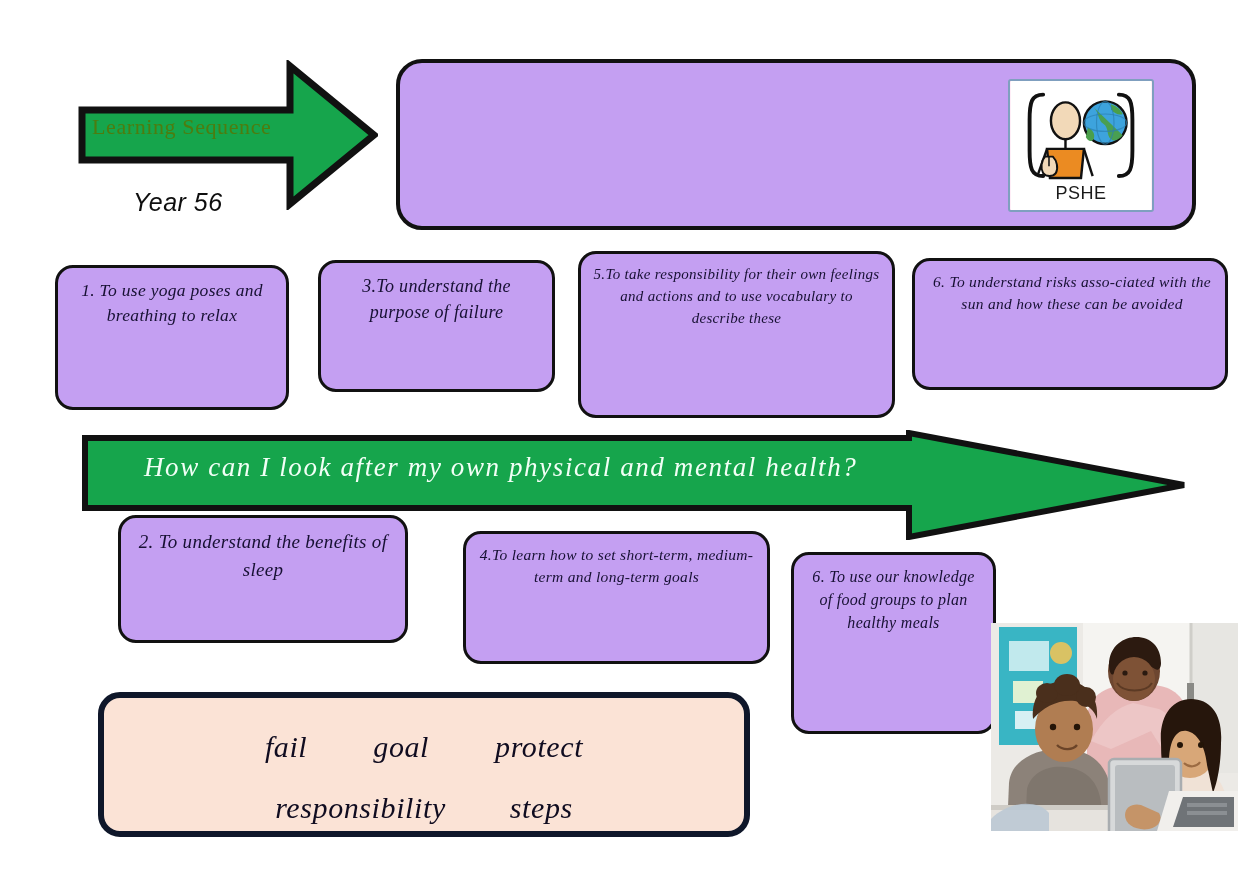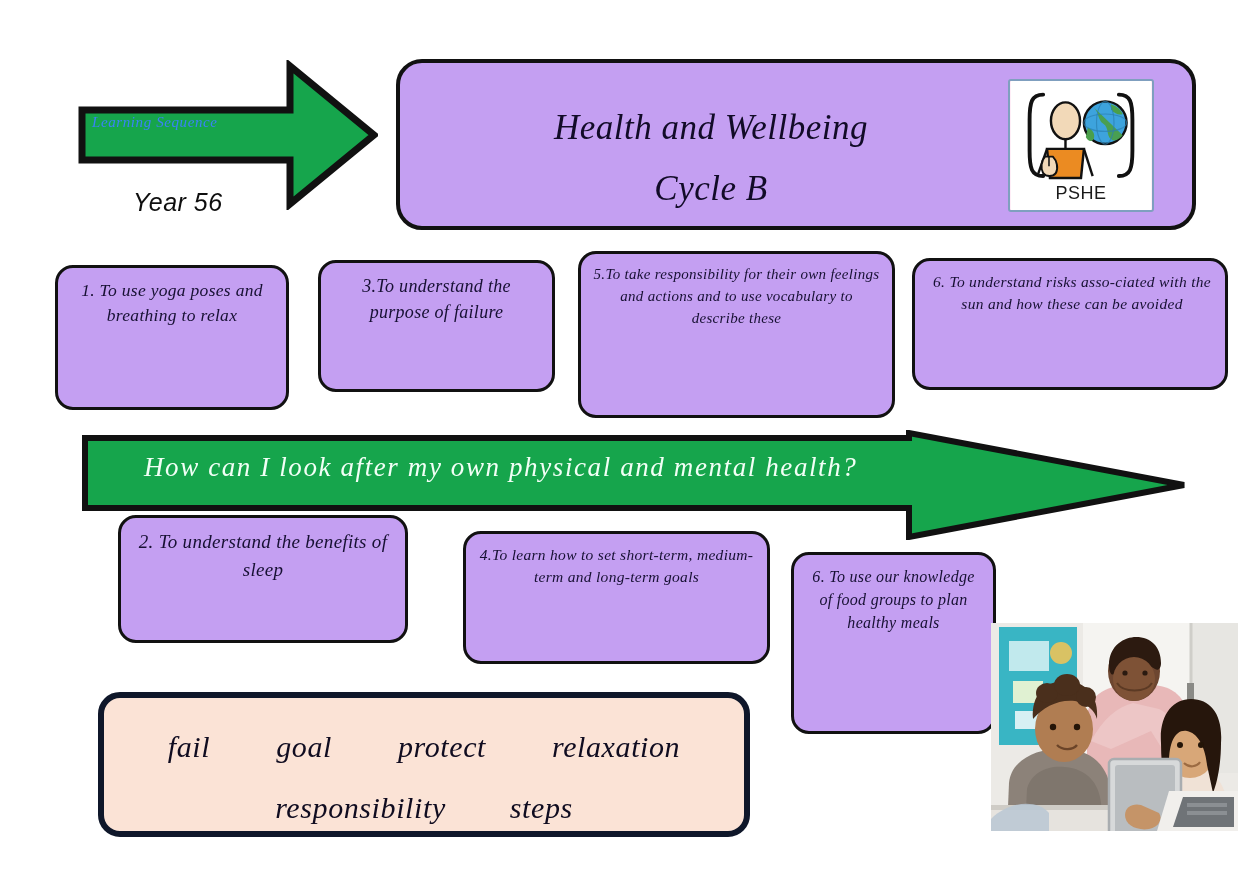--- a/index.html
+++ b/index.html
@@ -78,24 +78,23 @@
     color: #1a1a1a;
     letter-spacing: 0.5px;
   }
 
   
   .arrow-wrap { position: absolute; }
   .arrow-wrap svg { display: block; width: 100%; height: 100%; }
 
   .arrow-label-top {
     position: absolute;
-    color: #3b82f6;
-    font-family: "Liberation Serif", serif;
-    font-style: italic;
-    font-size: 15px;
+    color: #4d7c0f;
+    font-family: "Liberation Serif", serif;
+    font-size: 22px;
     letter-spacing: 0.6px;
     white-space: nowrap;
   }
   .year-label {
     position: absolute;
     color: #0e0e0e;
     font-family: "Liberation Sans", sans-serif;
     font-size: 25px;
     letter-spacing: 0.5px;
     white-space: nowrap;
@@ -148,24 +147,20 @@
 
   <div class="arrow-wrap" style="left:78px; top:60px; width:300px; height:150px;">
     <svg viewBox="0 0 300 150" preserveAspectRatio="none">
       <polygon points="4,50 212,50 212,6 296,75 212,144 212,100 4,100" fill="#16a54c" stroke="#111111" stroke-width="7" stroke-linejoin="miter"></polygon>
     </svg>
   </div>
   <div class="arrow-label-top" style="left:92px; top:114px;">Learning Sequence</div>
   <div class="year-label" style="left:133px; top:188px;font-style:italic;">Year 56</div>
 
   <div class="abs title-banner" style="left:396px; top:59px; width:800px; height:171px;">
-    <div class="title-text">
-      <div>Health and Wellbeing</div>
-      <div>Cycle B</div>
-    </div>
 
     <div class="abs pshe-card" style="right:38px; top:16px; width:146px; height:133px;">
       <svg viewBox="0 0 146 133" style="display:block;width:100%;height:100%;">
         <rect x="0" y="0" width="146" height="133" fill="#ffffff"></rect>
 
         <path d="M34 14 C22 14 20 22 20 40 L20 72 C20 90 22 98 34 98" fill="none" stroke="#111111" stroke-width="4" stroke-linecap="round"></path>
 
         <path d="M112 14 C124 14 126 22 126 40 L126 72 C126 90 124 98 112 98" fill="none" stroke="#111111" stroke-width="4" stroke-linecap="round"></path>
 
         <circle cx="98" cy="43" r="22" fill="#3da3dd" stroke="#111111" stroke-width="2.5"></circle>
@@ -224,21 +219,20 @@
 
   <div class="abs card" style="left:791px; top:552px; width:205px; height:182px; font-size:16px;">
     <span class="card-text">6. To use our knowledge of food groups to plan healthy meals</span>
   </div>
 
   <div class="abs vocab-box" style="left:98px; top:692px; width:652px; height:145px;">
     <div class="vocab-row vocab-row-1">
       <span class="vocab-word">fail</span>
       <span class="vocab-word">goal</span>
       <span class="vocab-word">protect</span>
-      <span class="vocab-word">relaxation</span>
     </div>
     <div class="vocab-row vocab-row-2">
       <span class="vocab-word">responsibility</span>
       <span class="vocab-word">steps</span>
     </div>
   </div>
 
   <div class="photo" style="left:991px; top:623px; width:247px; height:208px;">
     <svg viewBox="0 0 247 208" preserveAspectRatio="none">
       <defs>

